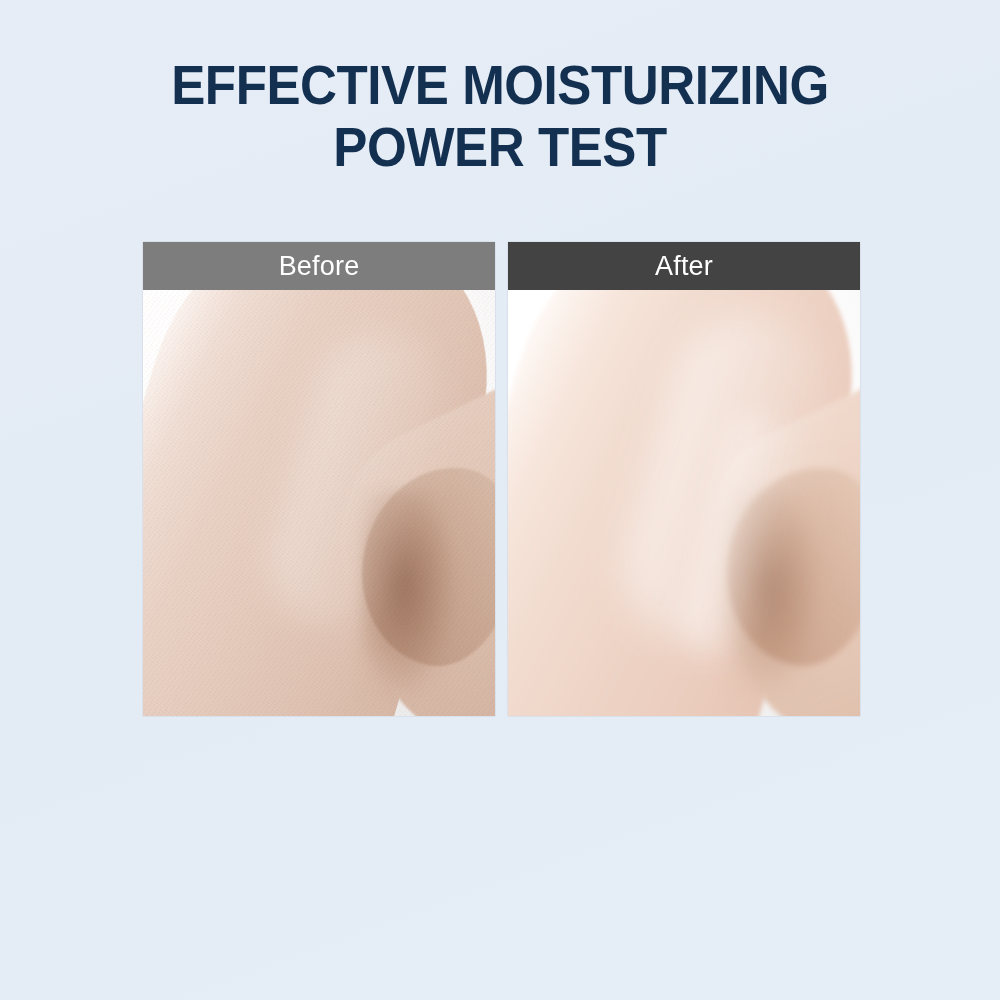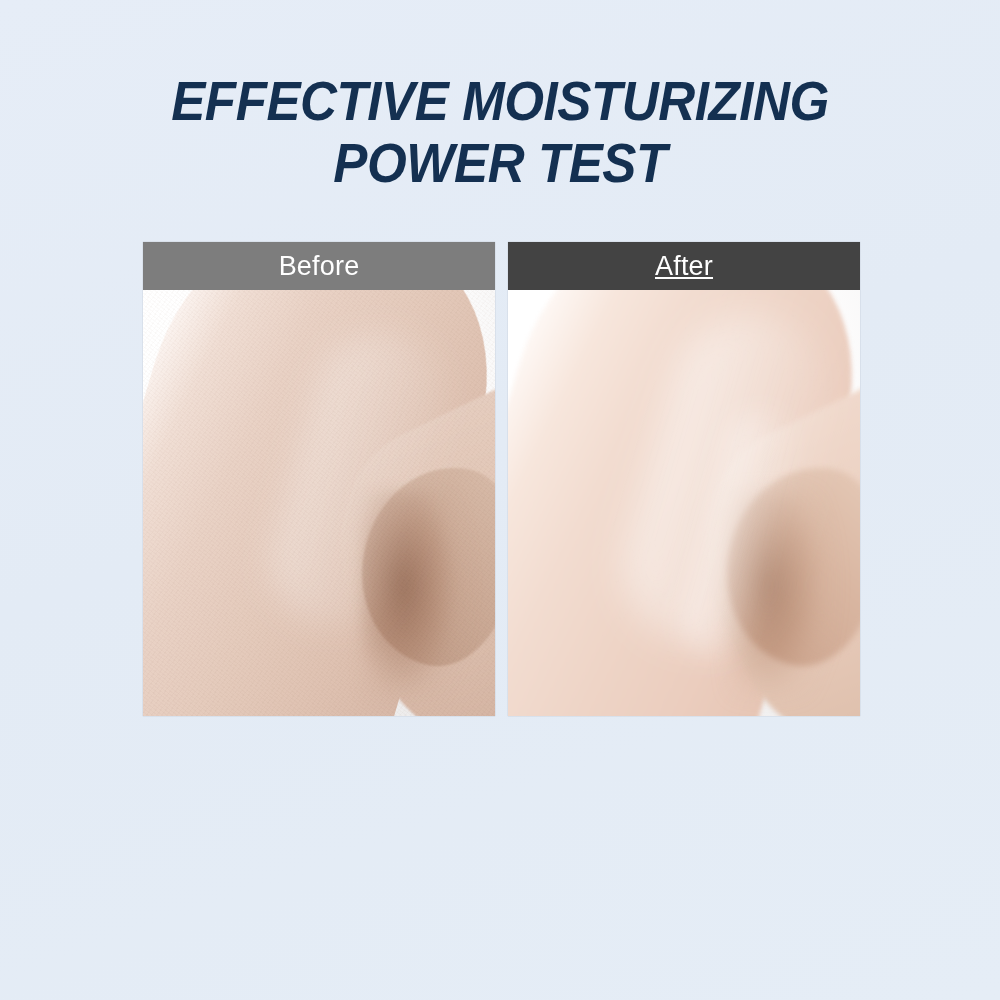--- a/index.html
+++ b/index.html
@@ -20,24 +20,23 @@
     position: relative;
     width: 1000px;
     height: 1000px;
     background: linear-gradient(160deg, #e6edf7 0%, #e3ebf5 45%, #e5edf6 100%);
   }
 
   
   #title-block {
     position: absolute;
     left: 0;
-    top: 70px;
+    top: 54px;
     width: 1000px;
     text-align: center;
-    font-style: italic;
   }
   .title-line {
     display: block;
     color: #143051;
     font-family: "Liberation Sans", sans-serif;
     font-weight: bold;
     font-size: 55px;
     letter-spacing: -0.5px;
     line-height: 62px;
     transform: scaleX(0.93);
@@ -69,21 +68,21 @@
     height: 48px;
     line-height: 48px;
     text-align: center;
     color: #ffffff;
     font-family: "Liberation Sans", sans-serif;
     font-size: 27px;
     font-weight: normal;
     letter-spacing: 0.2px;
   }
   .panel-header.before { background: #7d7d7d; }
-  .panel-header.after  { background: #434343; text-decoration: underline; }
+  .panel-header.after  { background: #434343; }
 
   .photo {
     position: absolute;
     left: 0;
     top: 48px;
     width: 352px;
     height: 426px;
     overflow: hidden;
     background: #ffffff;
   }

